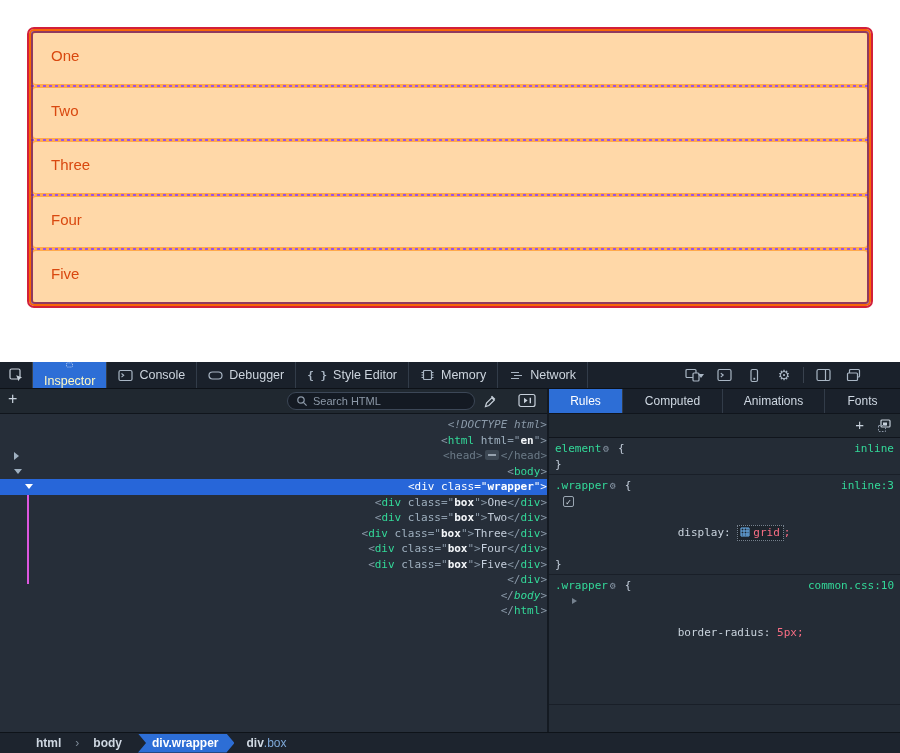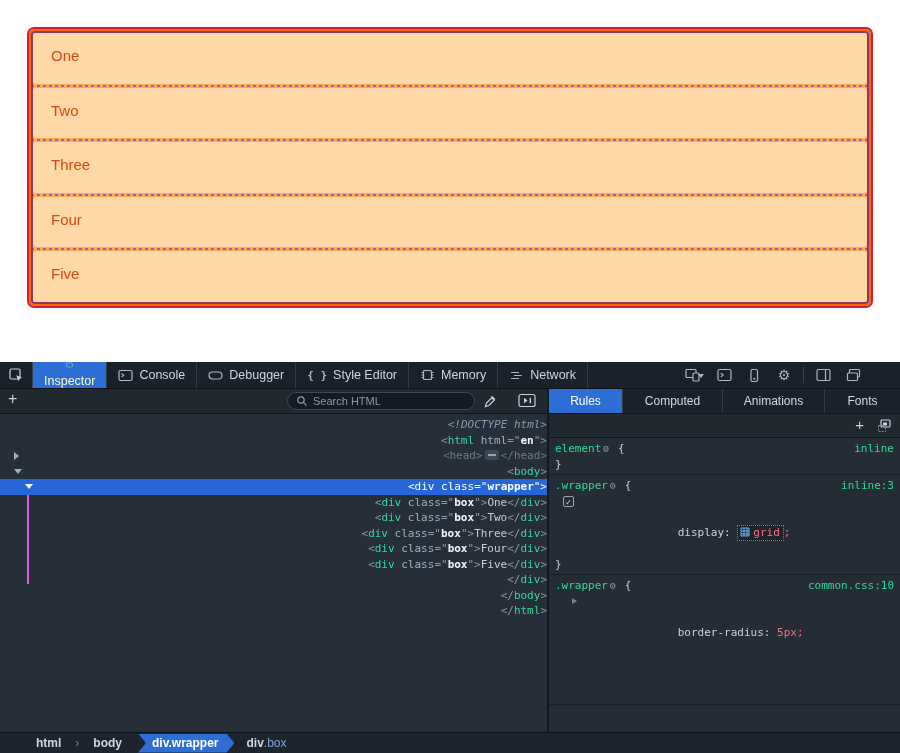--- a/index.html
+++ b/index.html
@@ -248,21 +248,21 @@
             <div class="mline" style="padding-left: 14px;"><span class="tk-p">&lt;</span><span class="tk-tag">html</span><span class="tk-attr"> html</span><span class="tk-p">="</span><span class="tk-val">en</span><span class="tk-p">"&gt;</span></div>
             <div class="mline dim" style="padding-left: 25px;"><span class="arrow right" style="left: 14px;"></span><span class="tk-p">&lt;</span><span class="tk-tag">head</span><span class="tk-p">&gt;</span><span class="tk-pill"></span><span class="tk-p">&lt;/</span><span class="tk-tag">head</span><span class="tk-p">&gt;</span></div>
             <div class="mline" style="padding-left: 25px;"><span class="arrow down" style="left: 14px;"></span><span class="tk-p">&lt;</span><span class="tk-tag">body</span><span class="tk-p">&gt;</span></div>
             <div class="mline selected" style="padding-left: 36px;"><span class="arrow down" style="left: 25px;"></span><span class="tk-p">&lt;</span><span class="tk-tag">div</span><span class="tk-attr"> class</span><span class="tk-p">="</span><span class="tk-val">wrapper</span><span class="tk-p">"&gt;</span></div>
             <div class="mline" style="padding-left: 47px;"><span class="tk-p">&lt;</span><span class="tk-tag">div</span><span class="tk-attr"> class</span><span class="tk-p">="</span><span class="tk-val">box</span><span class="tk-p">"&gt;</span><span class="tk-txt">One</span><span class="tk-p">&lt;/</span><span class="tk-tag">div</span><span class="tk-p">&gt;</span></div>
             <div class="mline" style="padding-left: 47px;"><span class="tk-p">&lt;</span><span class="tk-tag">div</span><span class="tk-attr"> class</span><span class="tk-p">="</span><span class="tk-val">box</span><span class="tk-p">"&gt;</span><span class="tk-txt">Two</span><span class="tk-p">&lt;/</span><span class="tk-tag">div</span><span class="tk-p">&gt;</span></div>
             <div class="mline" style="padding-left: 47px;"><span class="tk-p">&lt;</span><span class="tk-tag">div</span><span class="tk-attr"> class</span><span class="tk-p">="</span><span class="tk-val">box</span><span class="tk-p">"&gt;</span><span class="tk-txt">Three</span><span class="tk-p">&lt;/</span><span class="tk-tag">div</span><span class="tk-p">&gt;</span></div>
             <div class="mline" style="padding-left: 47px;"><span class="tk-p">&lt;</span><span class="tk-tag">div</span><span class="tk-attr"> class</span><span class="tk-p">="</span><span class="tk-val">box</span><span class="tk-p">"&gt;</span><span class="tk-txt">Four</span><span class="tk-p">&lt;/</span><span class="tk-tag">div</span><span class="tk-p">&gt;</span></div>
             <div class="mline" style="padding-left: 47px;"><span class="tk-p">&lt;</span><span class="tk-tag">div</span><span class="tk-attr"> class</span><span class="tk-p">="</span><span class="tk-val">box</span><span class="tk-p">"&gt;</span><span class="tk-txt">Five</span><span class="tk-p">&lt;/</span><span class="tk-tag">div</span><span class="tk-p">&gt;</span></div>
             <div class="mline" style="padding-left: 36px;"><span class="tk-p">&lt;/</span><span class="tk-tag">div</span><span class="tk-p">&gt;</span></div>
-            <div class="mline" style="padding-left: 25px;"><span class="tk-p">&lt;/</span><span class="tk-tag">body</span><span class="tk-p">&gt;</span></div>
+            <div class="mline" style="padding-left: 25px; font-style: italic;"><span class="tk-p">&lt;/</span><span class="tk-tag">body</span><span class="tk-p">&gt;</span></div>
             <div class="mline" style="padding-left: 14px;"><span class="tk-p">&lt;/</span><span class="tk-tag">html</span><span class="tk-p">&gt;</span></div>
           </div>
       </div>
 
       <div class="rightpane">
         <div class="sidetabs">
           <div class="stab active" style="width:74px;">
               <span>Rules</span>
             </div>
           <div class="stab" style="width:100px;">

